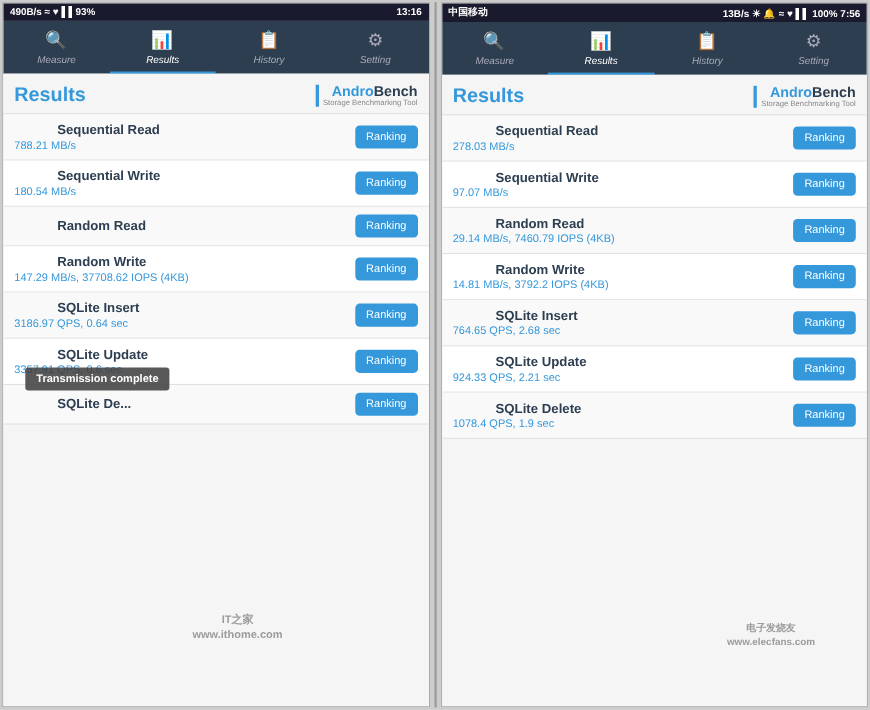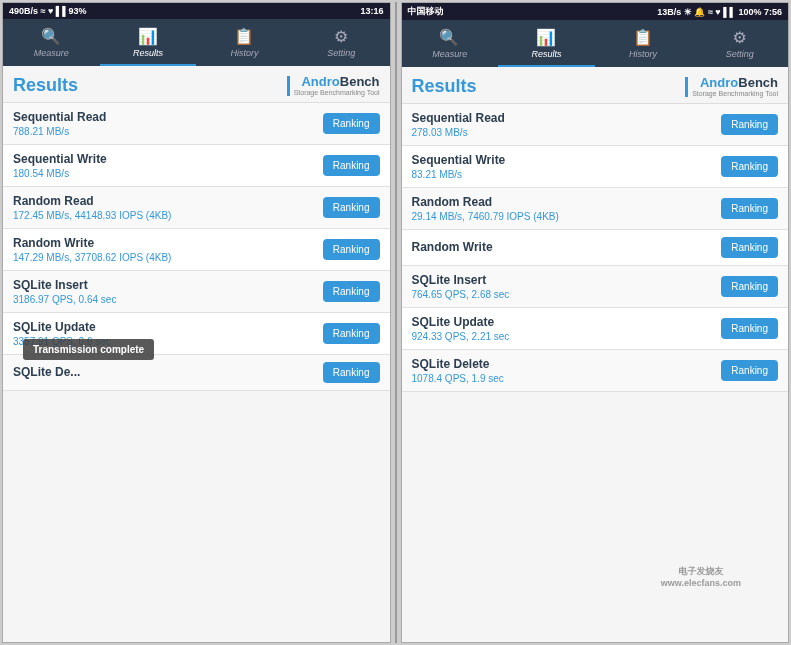--- a/index.html
+++ b/index.html
@@ -140,20 +140,21 @@
 
     .benchmark-info {
       flex: 1;
     }
 
     .benchmark-name {
       font-size: 12px;
       font-weight: bold;
       color: #2c3e50;
       margin-bottom: 2px;
+      margin-left: 39px;
     }
 
     .benchmark-value {
       font-size: 10px;
       color: #3498db;
     }
 
     .ranking-btn {
       background: #3498db;
       color: #fff;
@@ -245,21 +246,20 @@
         <div class="benchmark-row">
           <div class="benchmark-info">
             <div class="benchmark-name">Sequential Write</div>
             <div class="benchmark-value">180.54 MB/s</div>
           </div>
           <button class="ranking-btn">Ranking</button>
         </div>
         <div class="benchmark-row">
           <div class="benchmark-info">
             <div class="benchmark-name">Random Read</div>
-            <div class="benchmark-value">172.45 MB/s, 44148.93 IOPS (4KB)</div>
           </div>
           <button class="ranking-btn">Ranking</button>
         </div>
         <div class="benchmark-row">
           <div class="benchmark-info">
             <div class="benchmark-name">Random Write</div>
             <div class="benchmark-value">147.29 MB/s, 37708.62 IOPS (4KB)</div>
           </div>
           <button class="ranking-btn">Ranking</button>
         </div>
@@ -329,34 +329,35 @@
         <div class="benchmark-row">
           <div class="benchmark-info">
             <div class="benchmark-name">Sequential Read</div>
             <div class="benchmark-value">278.03 MB/s</div>
           </div>
           <button class="ranking-btn">Ranking</button>
         </div>
         <div class="benchmark-row">
           <div class="benchmark-info">
             <div class="benchmark-name">Sequential Write</div>
-            <div class="benchmark-value">83.21 MB/s</div>
+            <div class="benchmark-value">97.07 MB/s</div>
           </div>
           <button class="ranking-btn">Ranking</button>
         </div>
         <div class="benchmark-row">
           <div class="benchmark-info">
             <div class="benchmark-name">Random Read</div>
             <div class="benchmark-value">29.14 MB/s, 7460.79 IOPS (4KB)</div>
           </div>
           <button class="ranking-btn">Ranking</button>
         </div>
         <div class="benchmark-row">
           <div class="benchmark-info">
             <div class="benchmark-name">Random Write</div>
+            <div class="benchmark-value">14.81 MB/s, 3792.2 IOPS (4KB)</div>
           </div>
           <button class="ranking-btn">Ranking</button>
         </div>
         <div class="benchmark-row">
           <div class="benchmark-info">
             <div class="benchmark-name">SQLite Insert</div>
             <div class="benchmark-value">764.65 QPS, 2.68 sec</div>
           </div>
           <button class="ranking-btn">Ranking</button>
         </div>
@@ -371,14 +372,15 @@
           <div class="benchmark-info">
             <div class="benchmark-name">SQLite Delete</div>
             <div class="benchmark-value">1078.4 QPS, 1.9 sec</div>
           </div>
           <button class="ranking-btn">Ranking</button>
         </div>
       </div>
     </div>
   </div>
 
+  <div style="position:absolute;bottom:60px;left:175px;color:rgba(80,80,80,0.55);font-size:10px;font-weight:bold;text-align:center;pointer-events:none;z-index:5;line-height:1.4;">IT之家<br>www.ithome.com</div>
   <div style="position:absolute;bottom:55px;right:50px;color:rgba(80,80,80,0.55);font-size:9px;font-weight:bold;text-align:center;pointer-events:none;z-index:5;line-height:1.4;">电子发烧友<br>www.elecfans.com</div>
 </div>
 
 </body></html>

